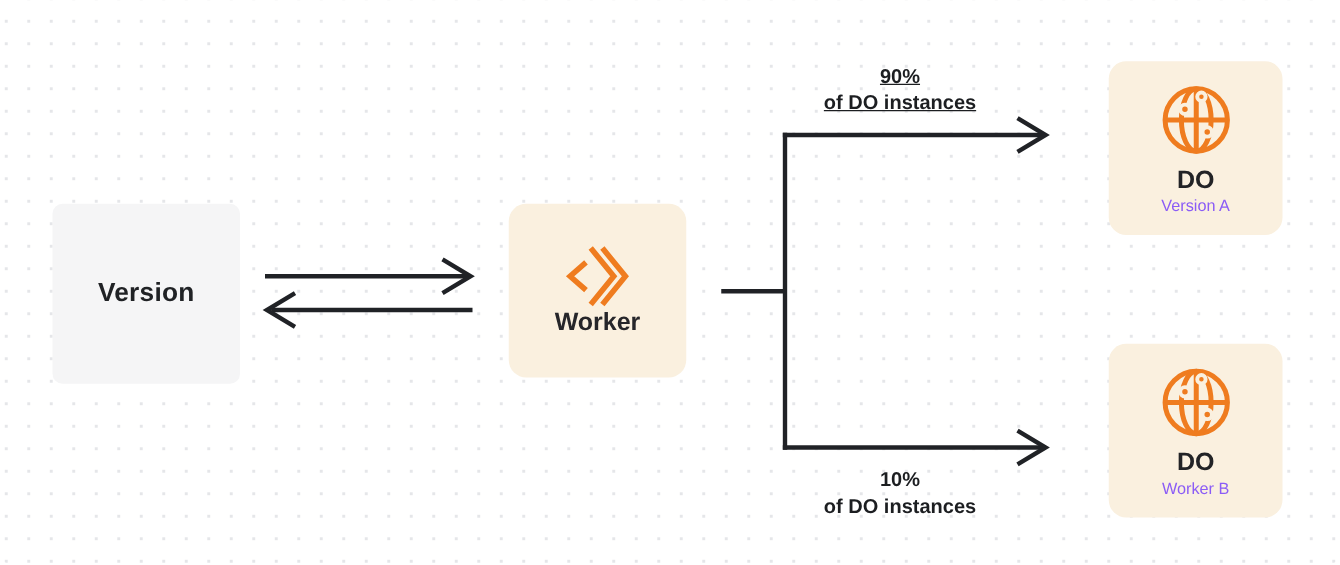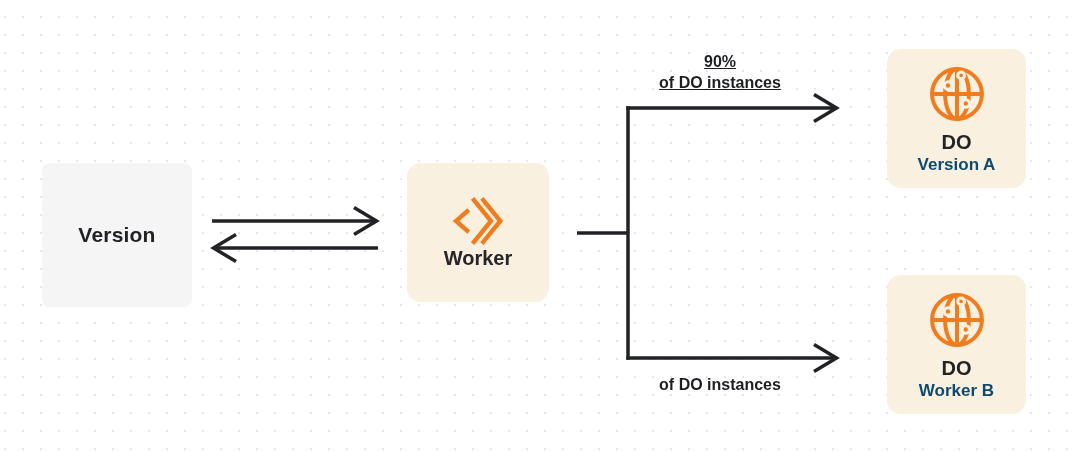--- a/index.html
+++ b/index.html
@@ -75,23 +75,23 @@
   .do-box.version-a { top: 49px; }
   .do-box.version-b { top: 275px; }
   .do-box .node-title {
     font-size: 20px;
     font-weight: 700;
     color: #222326;
     margin-top: 6px;
     line-height: 1.1;
   }
   .do-box .node-subtitle {
-    font-size: 17px;
-    font-weight: 700;
-    color: #0c4a6e;
+    font-size: 13px;
+    font-weight: 400;
+    color: #8b5cf6;
     margin-top: 3px;
     line-height: 1.1;
   }
 
   .edge-label {
     position: absolute;
     left: 600px;
     width: 240px;
     text-align: center;
     font-size: 16px;
@@ -144,20 +144,21 @@
     </span>
     <span class="node-label">Worker</span>
   </div>
 
   <div class="edge-label top-branch">
     <div>90%</div>
     <div>of DO instances</div>
   </div>
 
   <div class="edge-label bottom-branch">
+    <div>10%</div>
     <div>of DO instances</div>
   </div>
 
   <div class="node do-box version-a">
     <span class="icon-wrap">
       <svg width="62" height="62" viewBox="0 0 48 48" aria-hidden="true">
         <g fill="none" stroke="#EF7C1F" stroke-width="3.1">
           <circle cx="24" cy="24" r="19.3"></circle>
           <line x1="4.7" y1="24" x2="43.3" y2="24"></line>
           <line x1="24" y1="4.7" x2="24" y2="43.3"></line>

